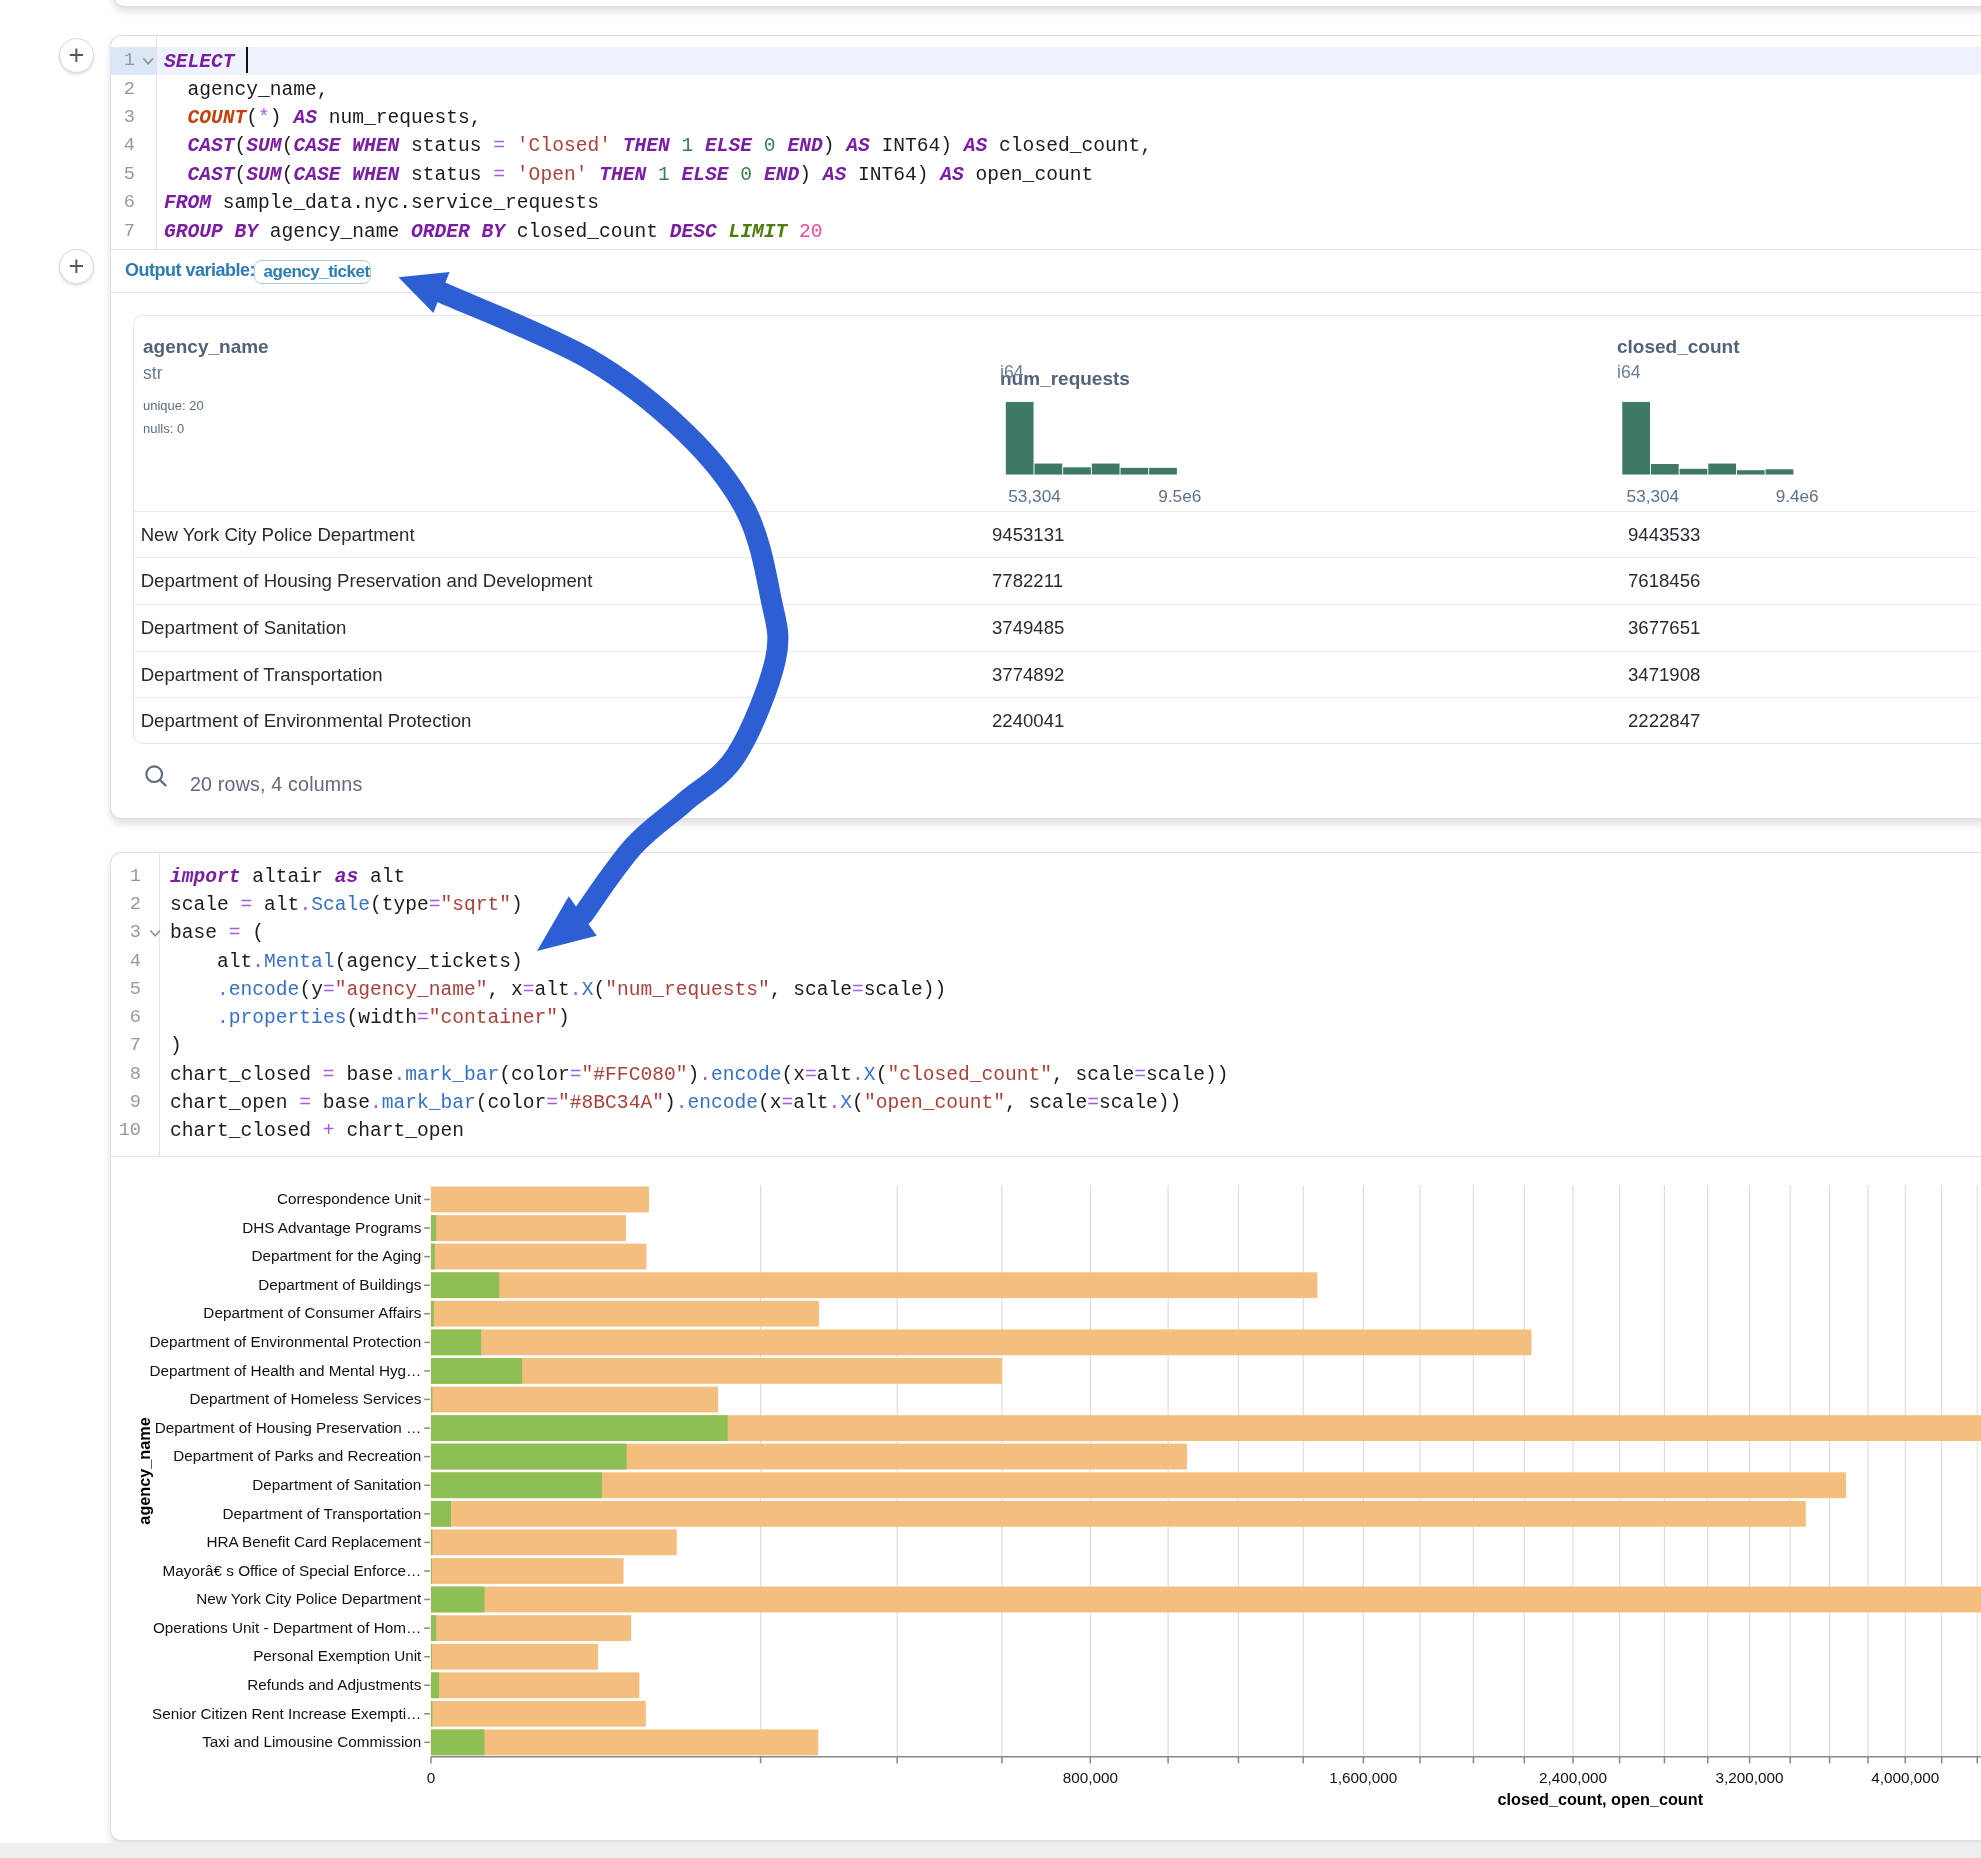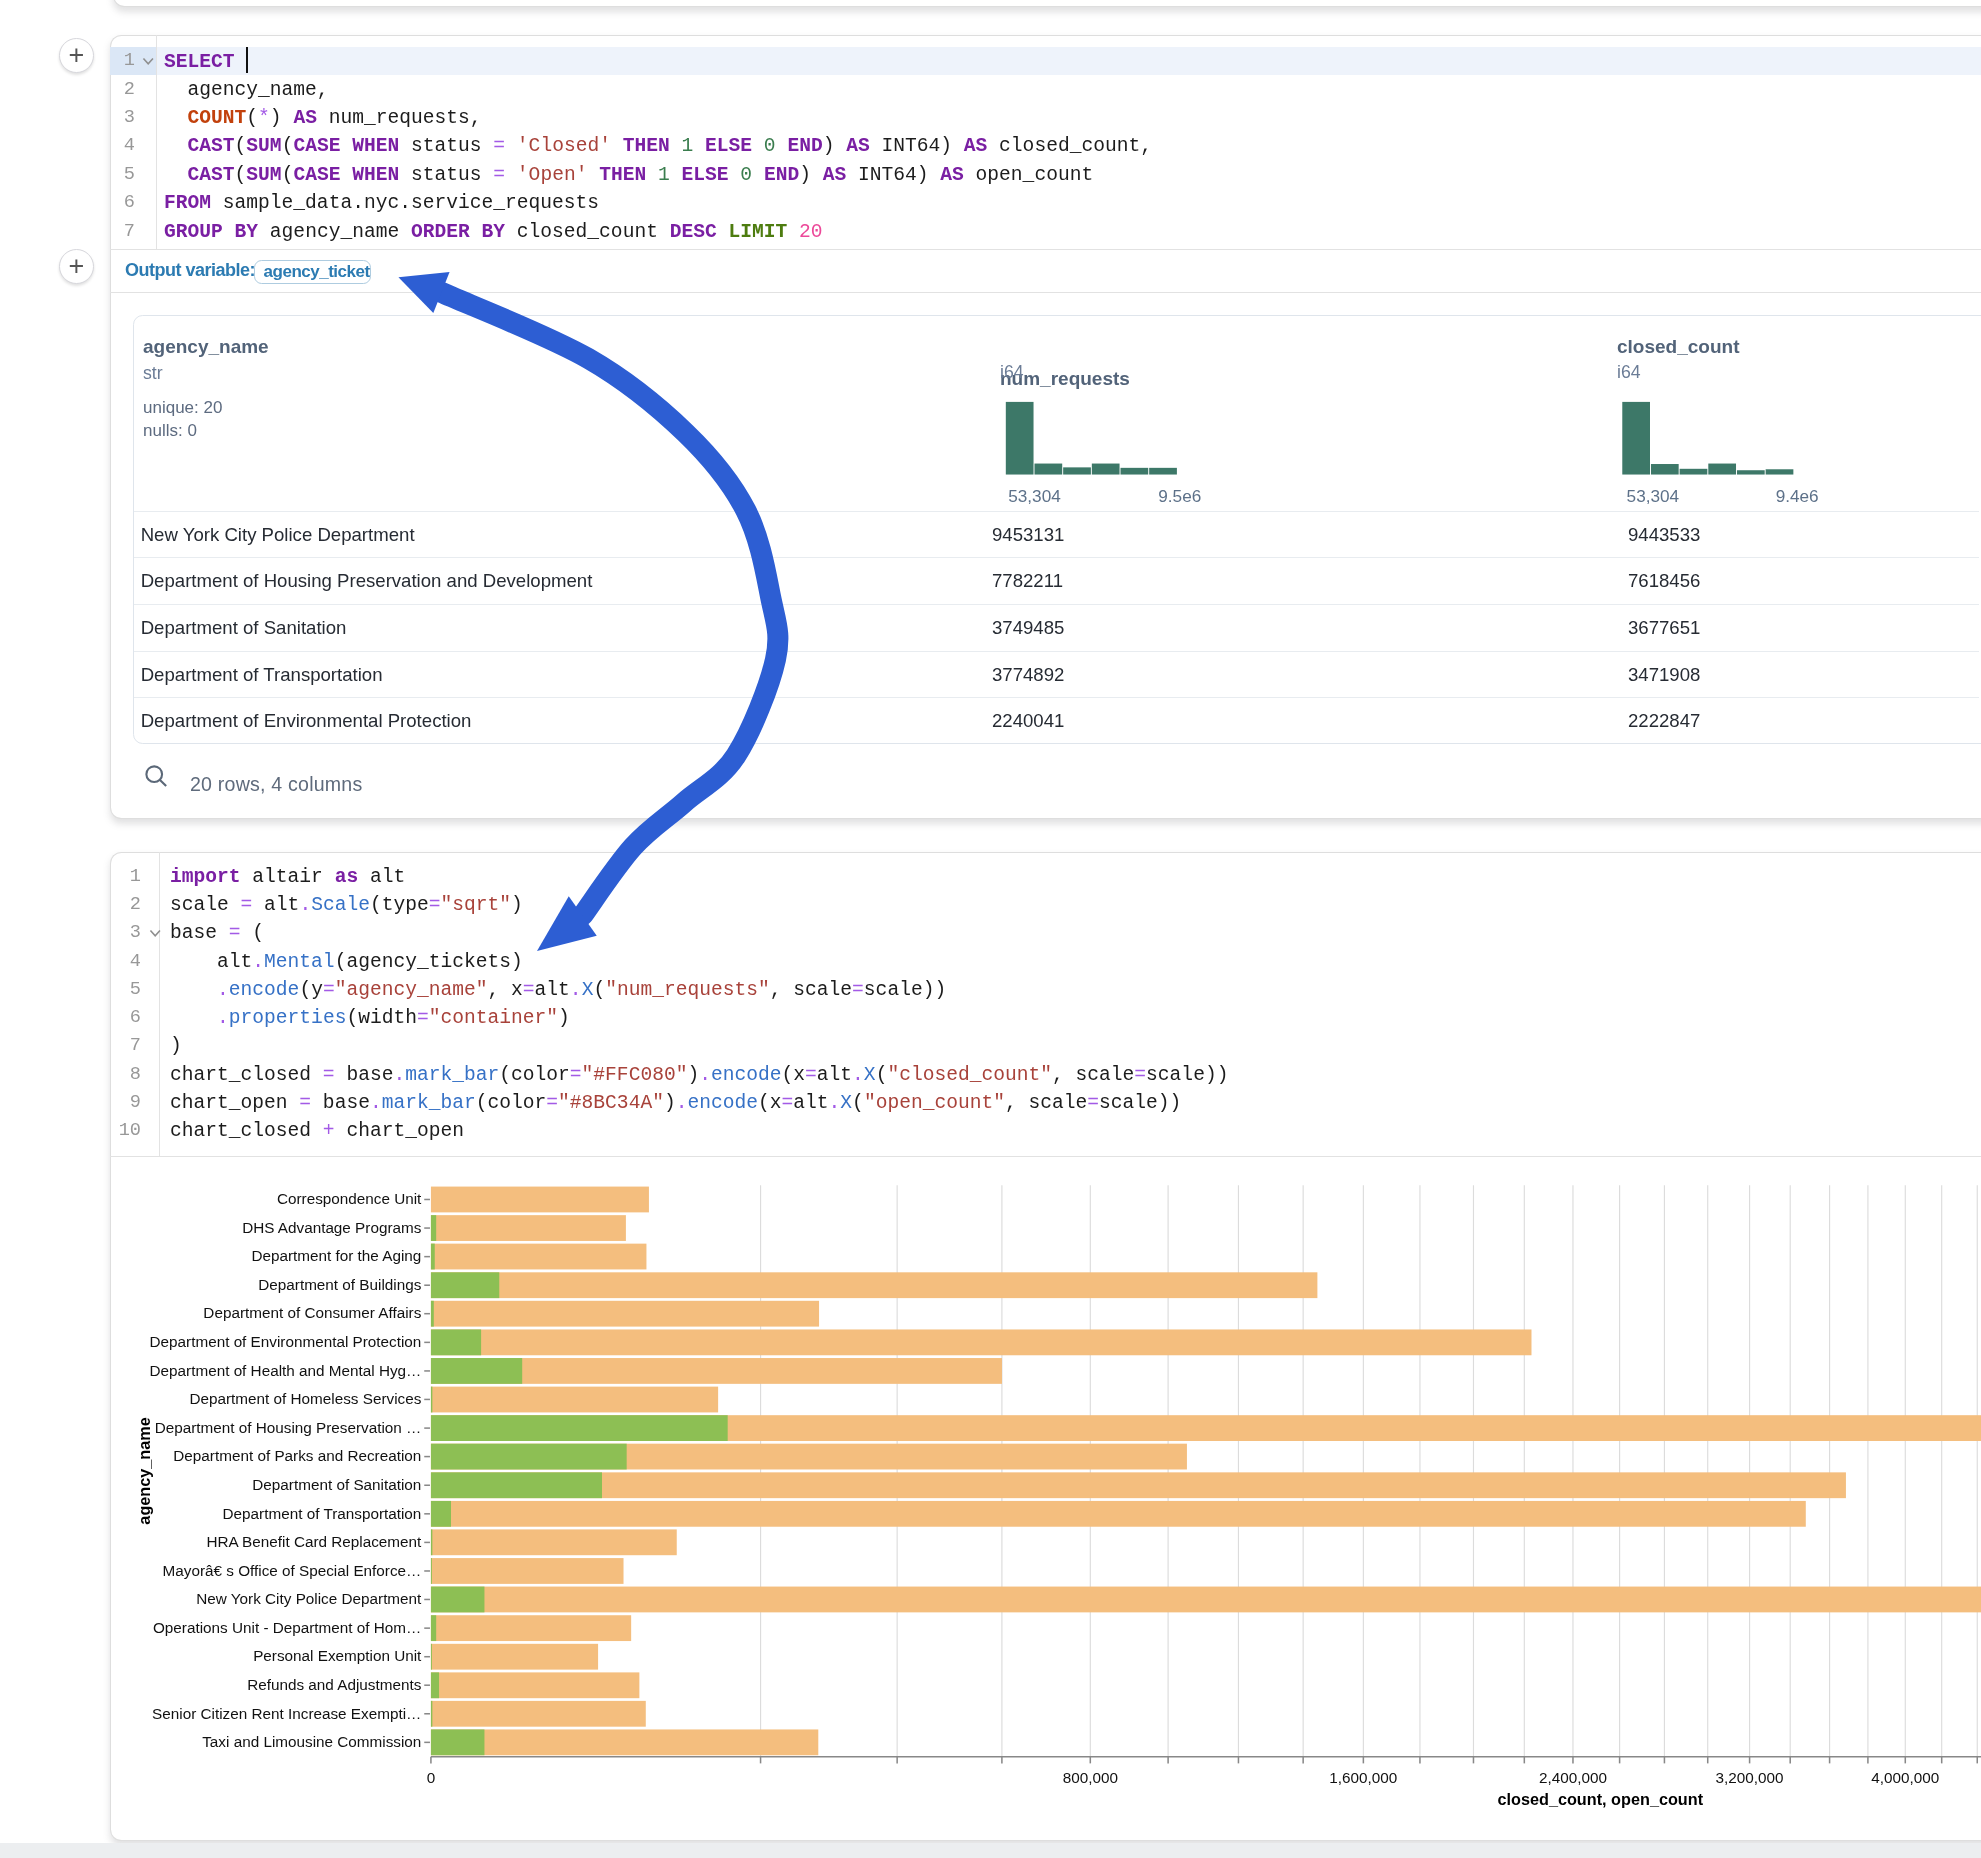--- a/index.html
+++ b/index.html
@@ -8,21 +8,21 @@
 .abs { position:absolute; }
 .card { position:absolute; background:#fff; border:1.4px solid #dedede; border-right:none;
   box-shadow:0 4.8px 7.6px rgba(120,120,125,0.22); }
 .overlay { position:absolute; left:0; top:0; z-index:30; }
 .cursor { display:inline-block; width:1.9px; height:26px; background:#111; vertical-align:-6.2px; }
 .lnum { position:absolute; left:0; text-align:right; color:#989898;
   font-family:"Liberation Mono",monospace; font-size:18.6px; z-index:3; }
 .chev { position:absolute; z-index:3; }
 .cl { position:absolute; font-family:"Liberation Mono",monospace; font-size:19.6px; color:#1c1c1c;
   white-space:pre; z-index:3; }
-.cl b { font-weight:bold; }
+.cl b { font-weight:bold;font-style:italic; }
 .aline { position:absolute; right:0; background:#eef3fb; z-index:1; }
 .alineg { position:absolute; background:#dbe7f6; z-index:2; }
 .vsep { position:absolute; width:1.4px; background:#e3e3e3; z-index:2; }
 .hline { position:absolute; height:1.4px; background:#e2e2e2; right:0; z-index:4; }
 .plus { position:absolute; width:35px; height:35px; border-radius:50%; background:#fff;
   border:1.4px solid #d7d7dc; box-shadow:0 1.9px 2.9px rgba(0,0,0,0.12); color:#555; z-index:6;
   font-size:27px; line-height:32.5px; text-align:center; font-weight:400; }
 .outvar { position:absolute; left:125px; top:260px; color:#2c7bb2; font-weight:bold; font-size:18px;
   letter-spacing:-0.5px; z-index:5; }
 .badge { position:absolute; left:254px; top:260px; width:117px; height:24px; border:1.4px solid #aecce0;
@@ -31,21 +31,21 @@
 .tcard { position:absolute; left:133px; top:315px; width:1912px; height:429px;
   border:1.4px solid #dfe5ec; border-radius:9.6px; z-index:4; background:transparent; }
 .trow { position:absolute; left:134px; width:1845px; border-top:1.4px solid #e8ecf0; z-index:4; font-size:18.6px; color:#262b33; }
 .trow span { position:absolute; top:50%; transform:translateY(-50%); white-space:nowrap; }
 .tc1 { left:6.7px; }
 .tc2 { left:858px; }
 .tc3 { left:1494px; }
 .th { position:absolute; z-index:4; white-space:nowrap; }
 .thname { font-weight:bold; font-size:19px; color:#526379; }
 .thtype { font-size:17.7px; color:#6b7c96; }
-.thstat { font-size:17px; color:#5d6b80; }
+.thstat { font-size:13px; color:#5d6b80; }
 .tfoot { position:absolute; left:190px; top:764px; font-size:19.6px; letter-spacing:0.2px; color:#5f6b7c; z-index:4;margin-top:9px; }
 </style>
 </head>
 <body>
 
 <div class="card" style="left:113px; top:-29px; width:1912px; height:36px; border-radius:0 0 0 11.5px;"></div>
 
 <div class="plus" style="left:59px; top:38px;">+</div>
 <div class="plus" style="left:59px; top:249px;">+</div>
 

